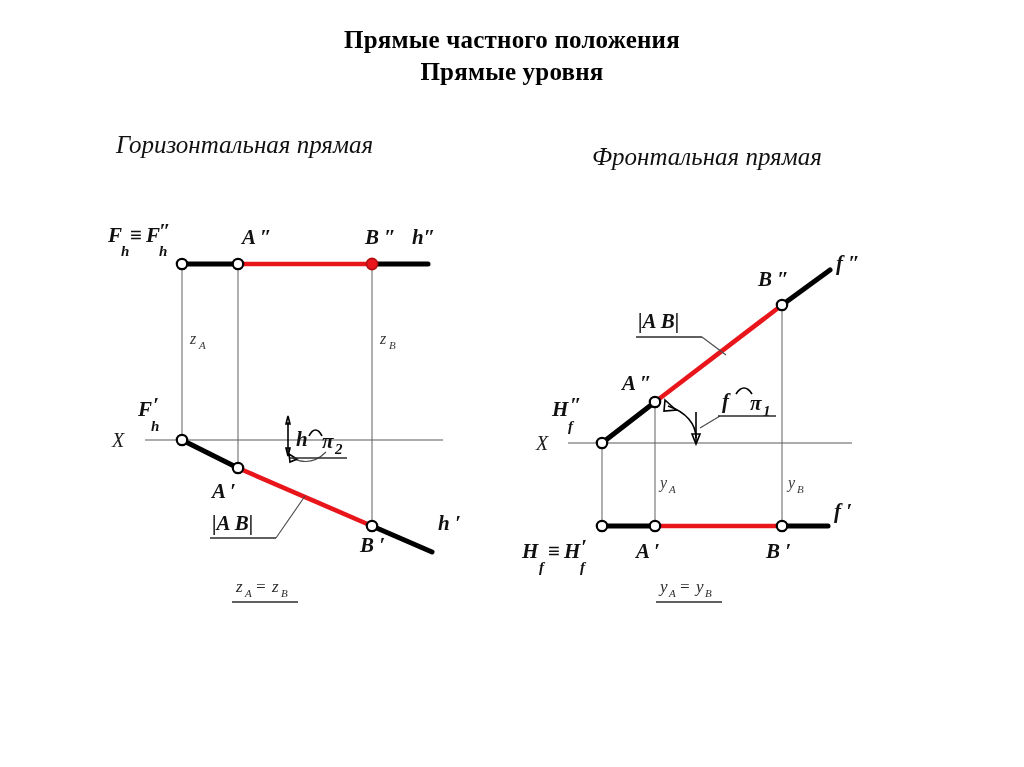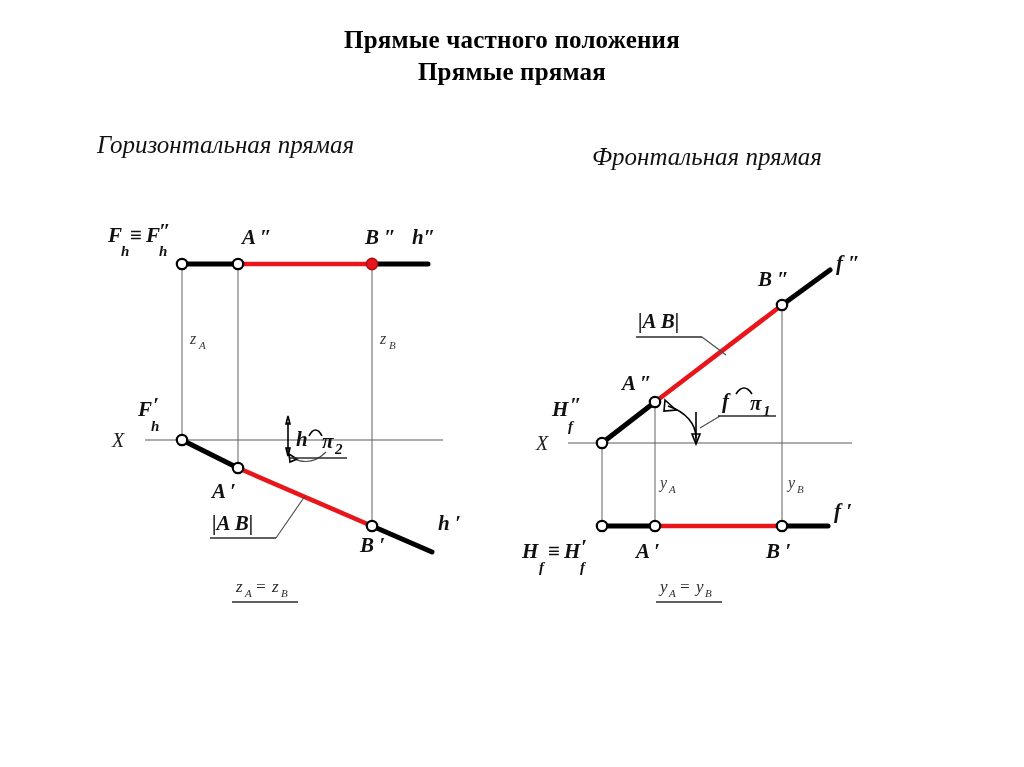--- a/index.html
+++ b/index.html
@@ -37,21 +37,21 @@
     color: #000;
   }
   .subtitle {
     position: absolute;
     font-family: "Liberation Serif", "DejaVu Serif", serif;
     font-style: italic;
     font-size: 25px;
     color: #111;
     white-space: nowrap;
   }
-  #subtitle-left  { left: 97px; top: 131px; }
+  #subtitle-left  { left: 116px; top: 131px; }
   #subtitle-right { left: 592px; top: 143px; }
 
   .figure {
     position: absolute;
     left: 0;
     top: 0;
   }
   svg { display: block; overflow: visible; }
 
   
@@ -109,21 +109,21 @@
   .node-red { fill: #e8161b; stroke: #b00f12; stroke-width: 1.6; }
   .arc-ann { stroke: #000000; stroke-width: 1.6; fill: none; }
 </style>
 </head>
 <body>
 
 <div id="page">
 
   <div class="title-block">
     <div class="title-line">Прямые частного положения</div>
-    <div class="title-line">Прямые прямая</div>
+    <div class="title-line">Прямые уровня</div>
   </div>
 
   <div class="subtitle" id="subtitle-left">Горизонтальная прямая</div>
   <div class="subtitle" id="subtitle-right">Фронтальная прямая</div>
 
   <div class="figure">
     <svg width="520" height="430" viewBox="0 0 520 430" style="position:absolute;left:60px;top:200px;">
 
       <line class="thin" x1="122" y1="64" x2="122" y2="240"></line>
       <line class="thin" x1="178" y1="64" x2="178" y2="268"></line>

